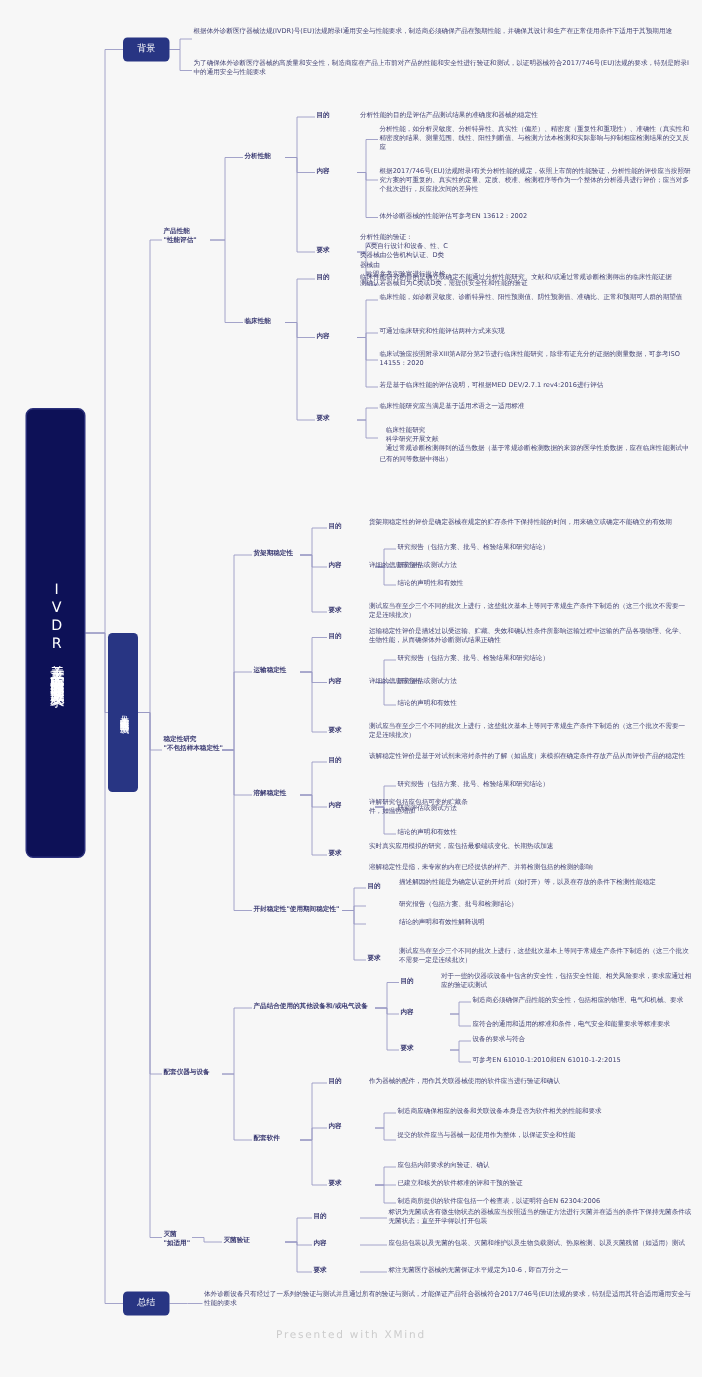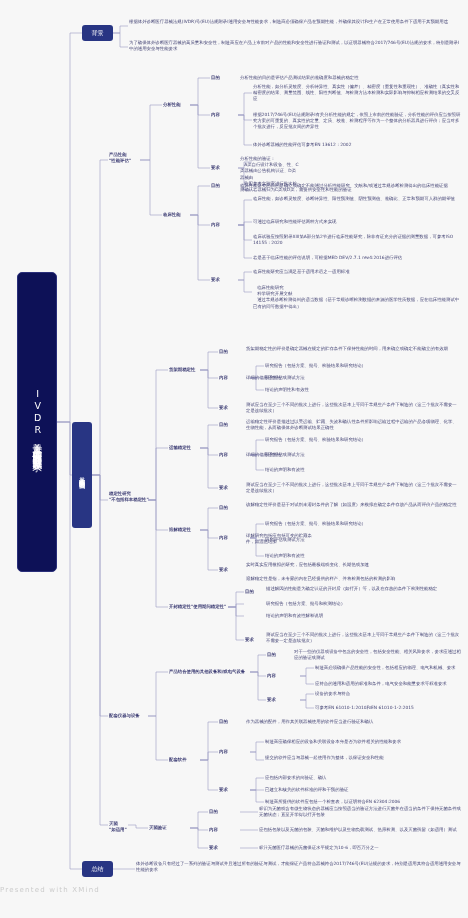--- a/index.html
+++ b/index.html
@@ -34,21 +34,21 @@
     letter-spacing:0.5px;padding:5px 3px;
   }
   
   .t{
     position:absolute;color:#3f3f76;font-size:4.4px;line-height:6.2px;
     white-space:pre-wrap;
   }
   .t.lbl{color:#3a3a72;font-weight:bold;}
   .t.leaf{color:#434374;}
   .watermark{
-    position:absolute;left:0;right:0;top:886px;
+    position:absolute;left:0;right:0;top:886px;text-align:center;
     color:#cccccc;font-size:7px;letter-spacing:1.2px;
   }
 </style>
 </head>
 <body>
 
 <div id="map">
 
   <svg class="links" viewBox="0 0 468 918" preserveAspectRatio="none">
     <g fill="none" stroke="#9a9ac4" stroke-width="0.6">

